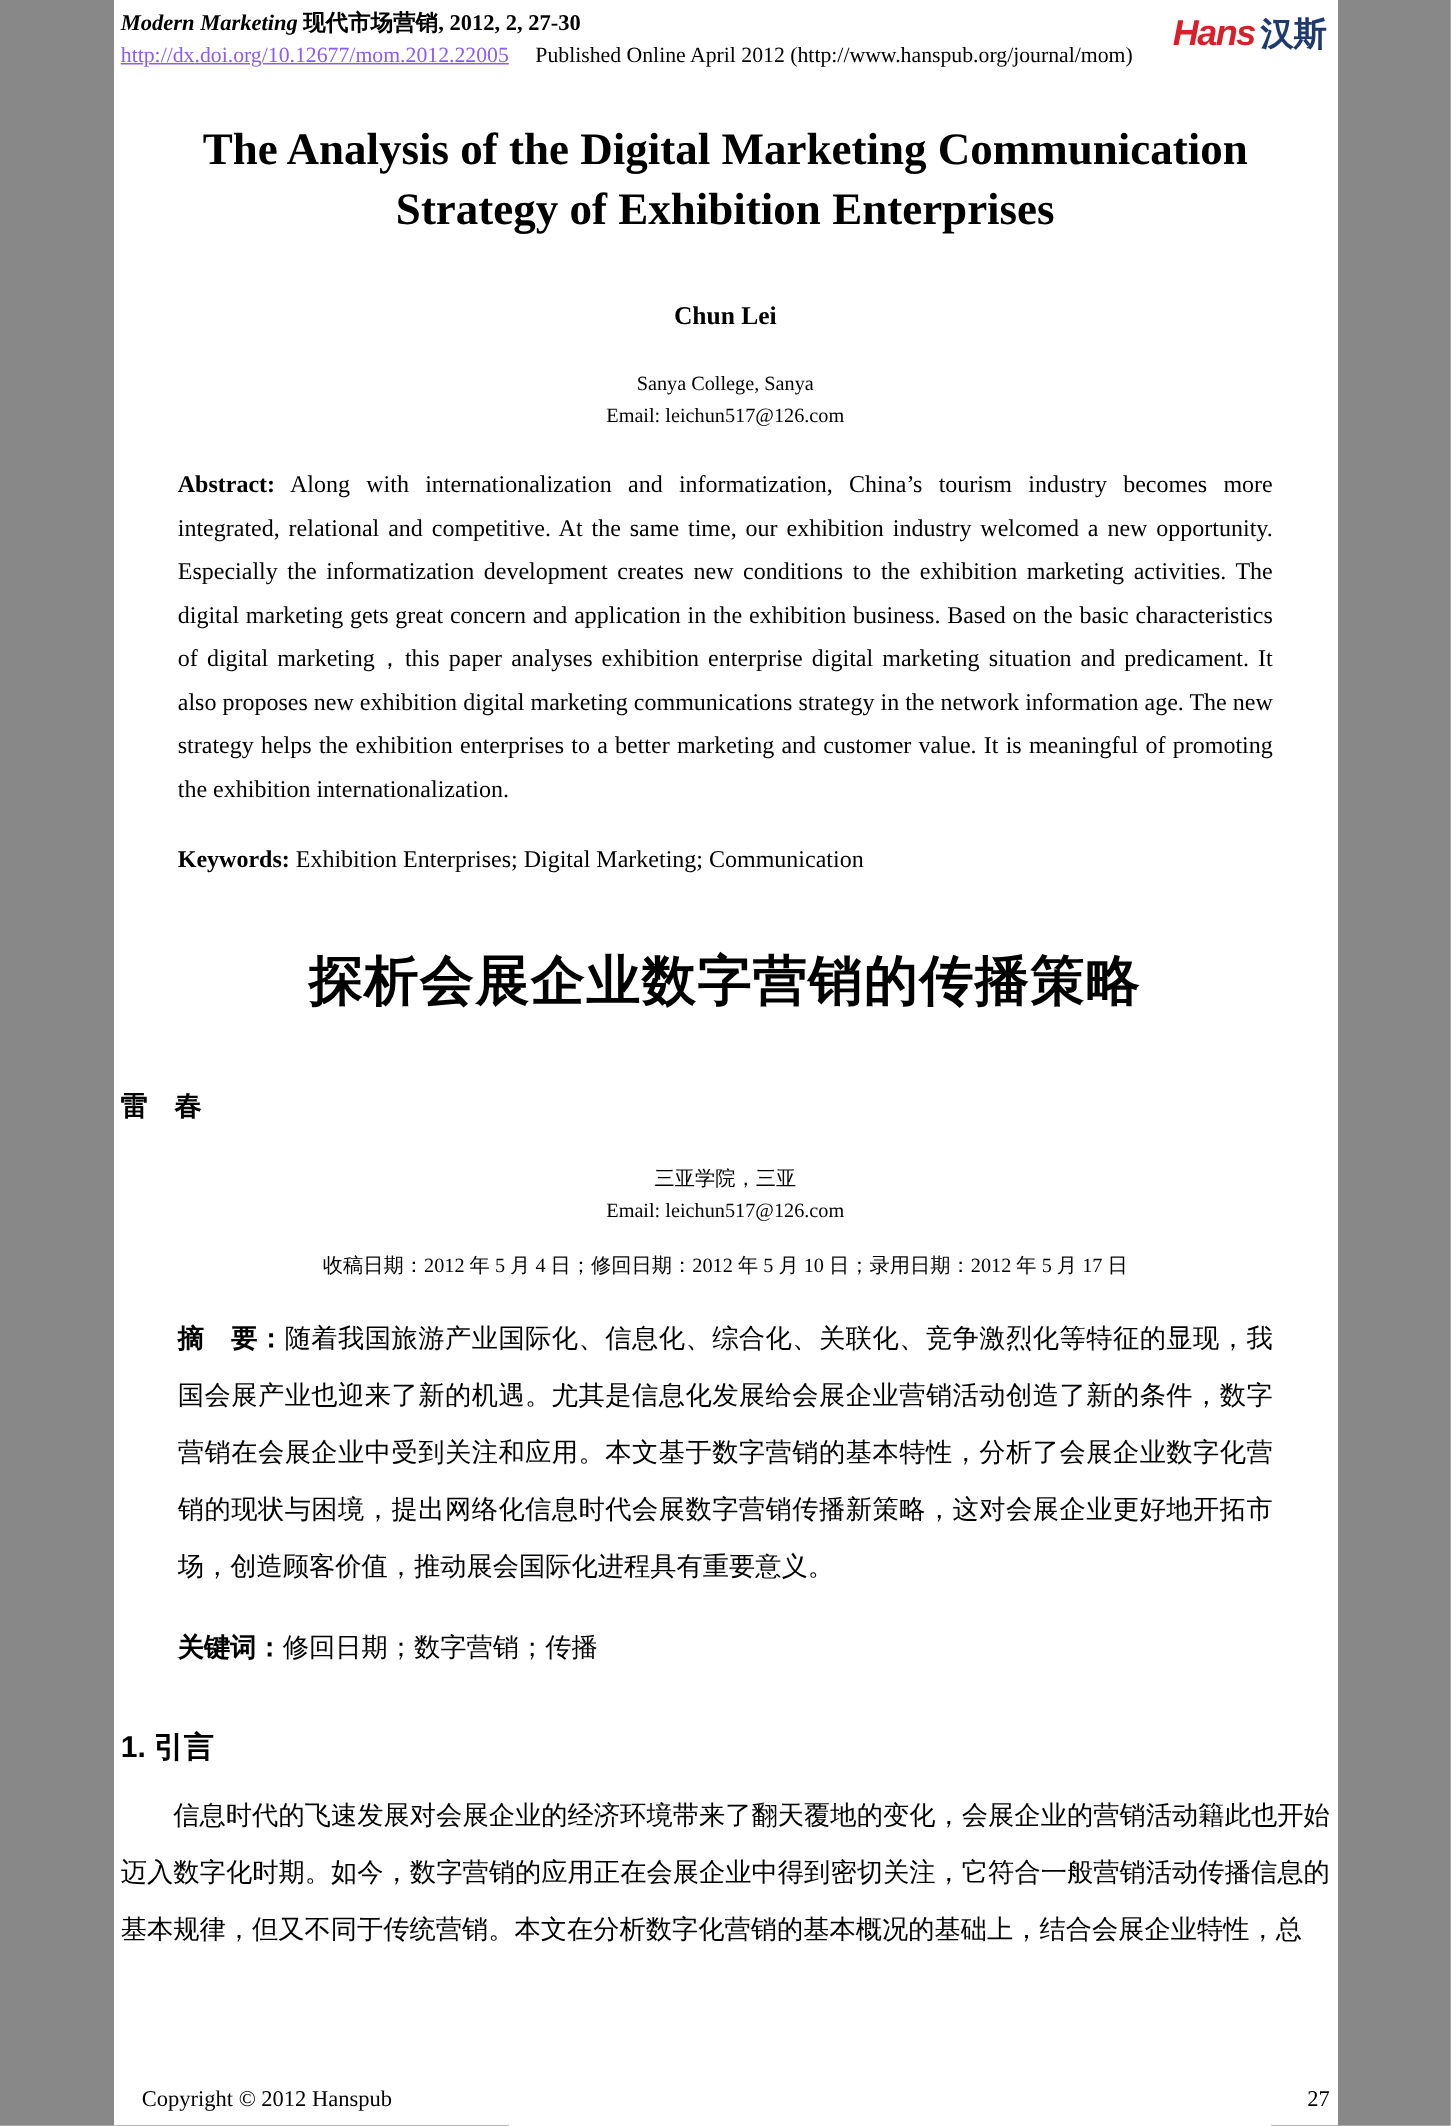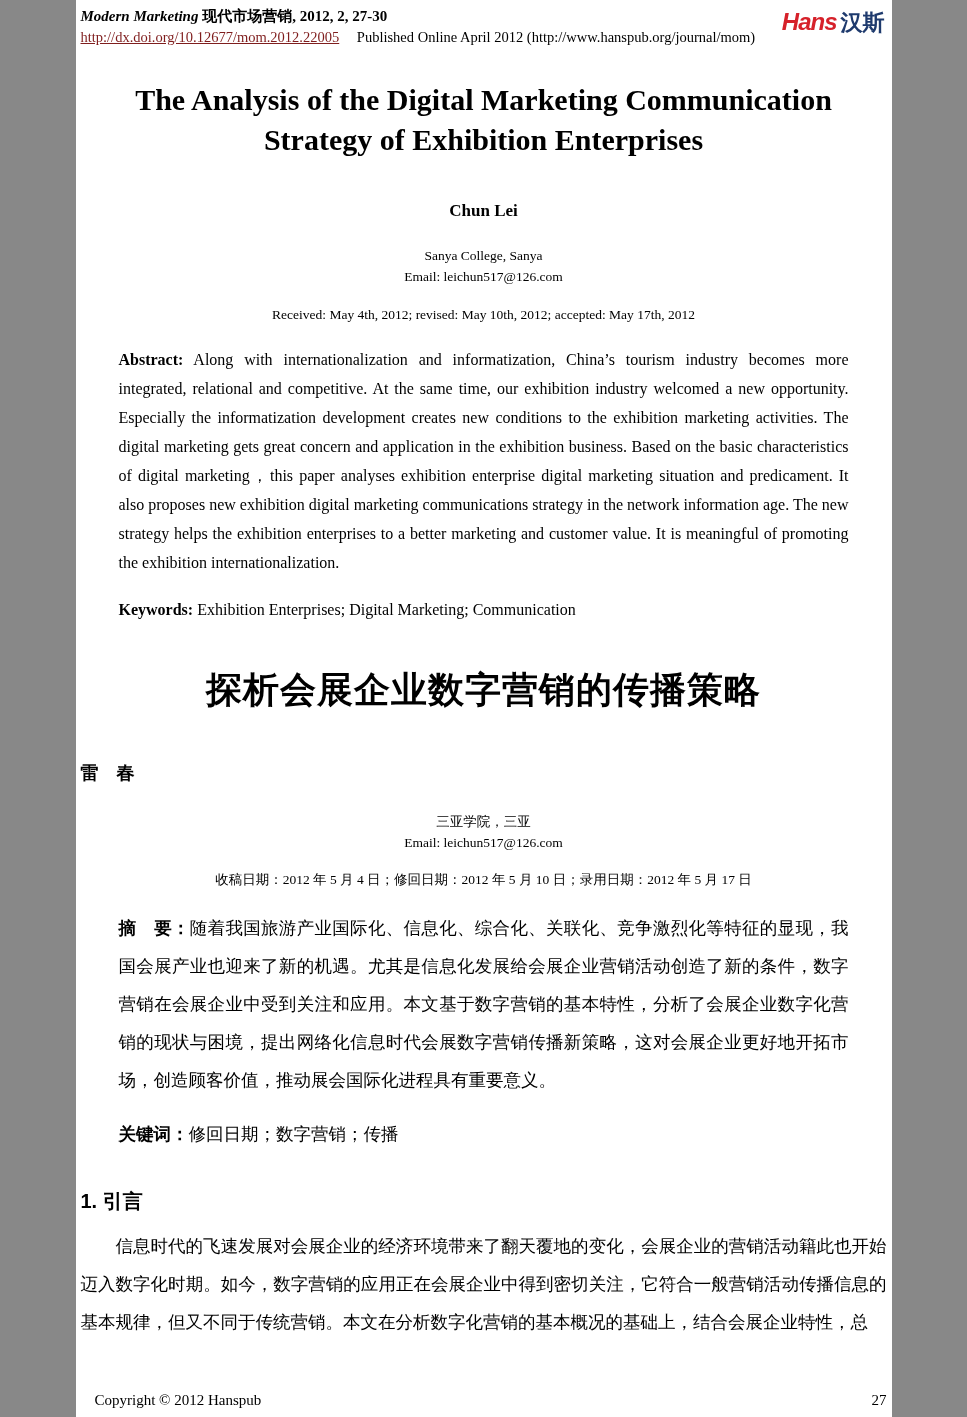--- a/index.html
+++ b/index.html
@@ -15,21 +15,21 @@
     overflow: hidden;
     padding: 6px 5px 0 5px;
   }
 
   
   .masthead { display: flex; justify-content: space-between; align-items: flex-start; }
   .masthead-left { font-size: 15px; line-height: 21px; }
   .journal-en { font-weight: bold; font-style: italic; }
   .journal-zh { font-weight: bold; }
   .doi-line { font-size: 14.5px; }
-  .doi-link { color: #7f1d1d; }
+  .doi-link { color: #8b5cf6; }
   .published-text { color: #000; margin-left: 14px; }
   .hans-logo { white-space: nowrap; padding-top: 2px; padding-right: 2px; }
   .logo-en { color: #d6212a; font-weight: bold; font-style: italic; font-size: 24px; font-family: "Liberation Sans", sans-serif; letter-spacing: -1px; }
   .logo-zh { color: #1e3a6d; font-weight: bold; font-size: 22px; font-family: "Liberation Sans", sans-serif; }
 
   
   .title-en {
     margin: 32px auto 0 auto;
     max-width: 860px;
     text-align: center;
@@ -121,21 +121,20 @@
 
   <h1 class="title-en">The Analysis of the Digital Marketing Communication Strategy of Exhibition Enterprises</h1>
 
   <div class="author-en">Chun Lei</div>
 
   <div class="affil-block">
     <div>Sanya College, Sanya</div>
     <div>Email: leichun517@126.com</div>
   </div>
 
-  <div class="received-line">Received: May 4th, 2012; revised: May 10th, 2012; accepted: May 17th, 2012</div>
 
   <p class="abstract-block">
     <span class="inline-label">Abstract:</span>
     <span>Along with internationalization and informatization, China’s tourism industry becomes more integrated, relational and competitive. At the same time, our exhibition industry welcomed a new opportunity. Especially the informatization development creates new conditions to the exhibition marketing activities. The digital marketing gets great concern and application in the exhibition business. Based on the basic characteristics of digital marketing，this paper analyses exhibition enterprise digital marketing situation and predicament. It also proposes new exhibition digital marketing communications strategy in the network information age. The new strategy helps the exhibition enterprises to a better marketing and customer value. It is meaningful of promoting the exhibition internationalization.</span>
   </p>
 
   <p class="keywords-block">
     <span class="inline-label">Keywords:</span>
     <span>Exhibition Enterprises; Digital Marketing; Communication</span>
   </p>

